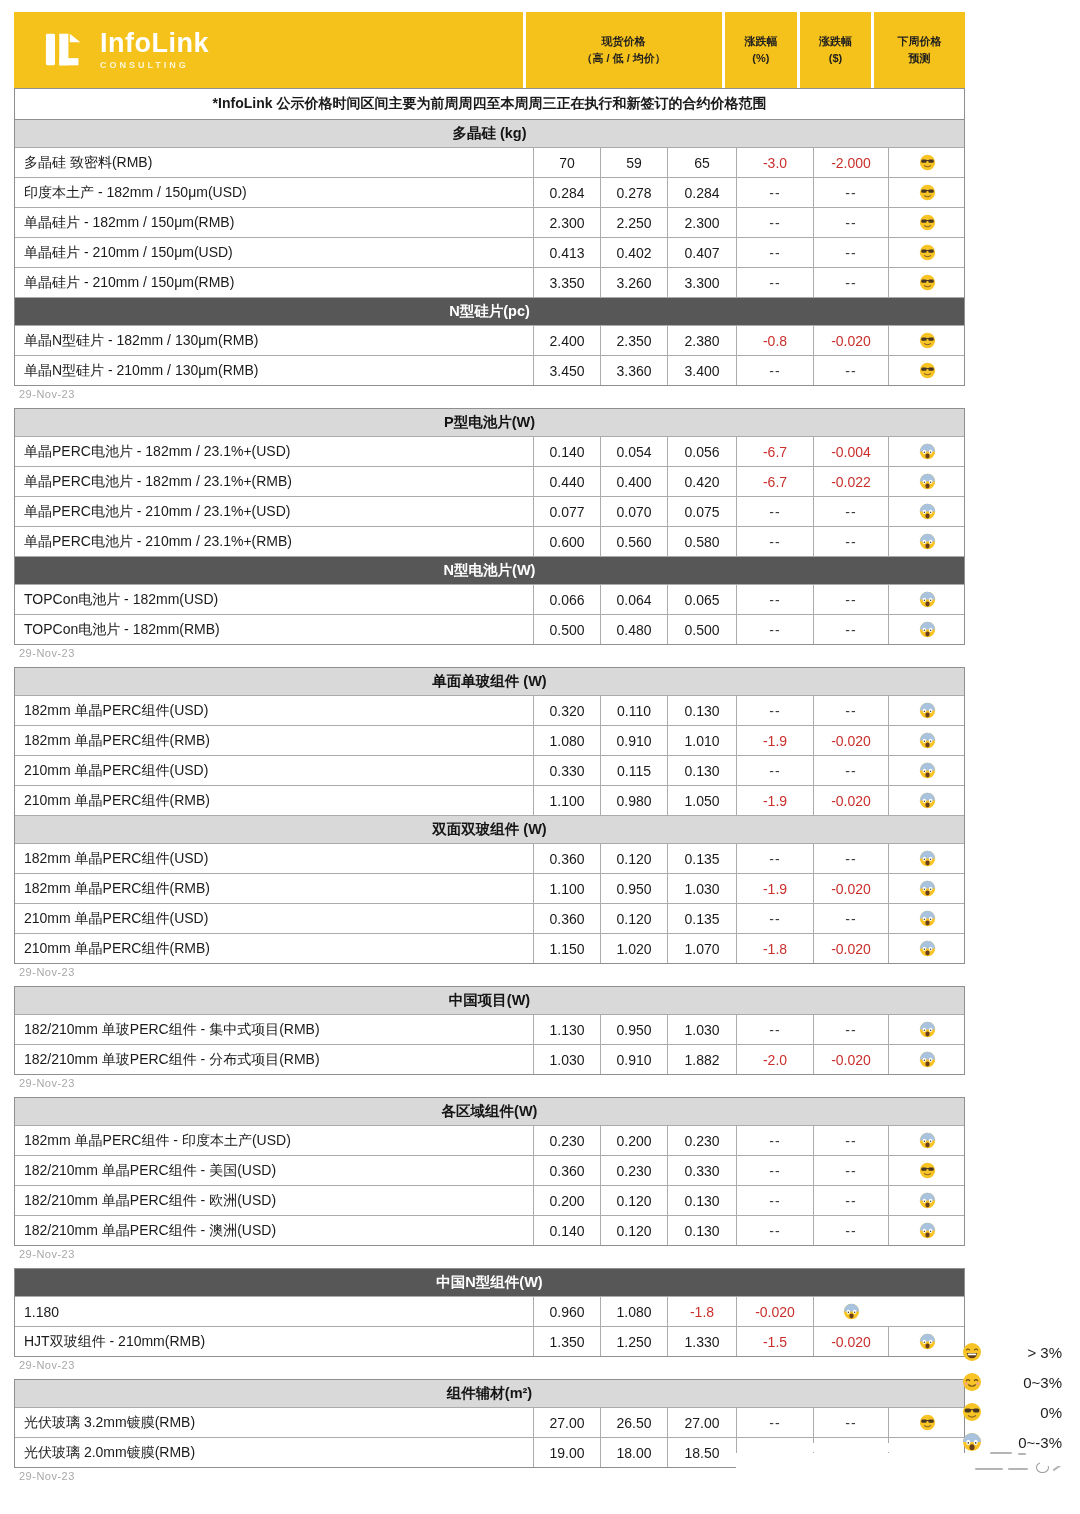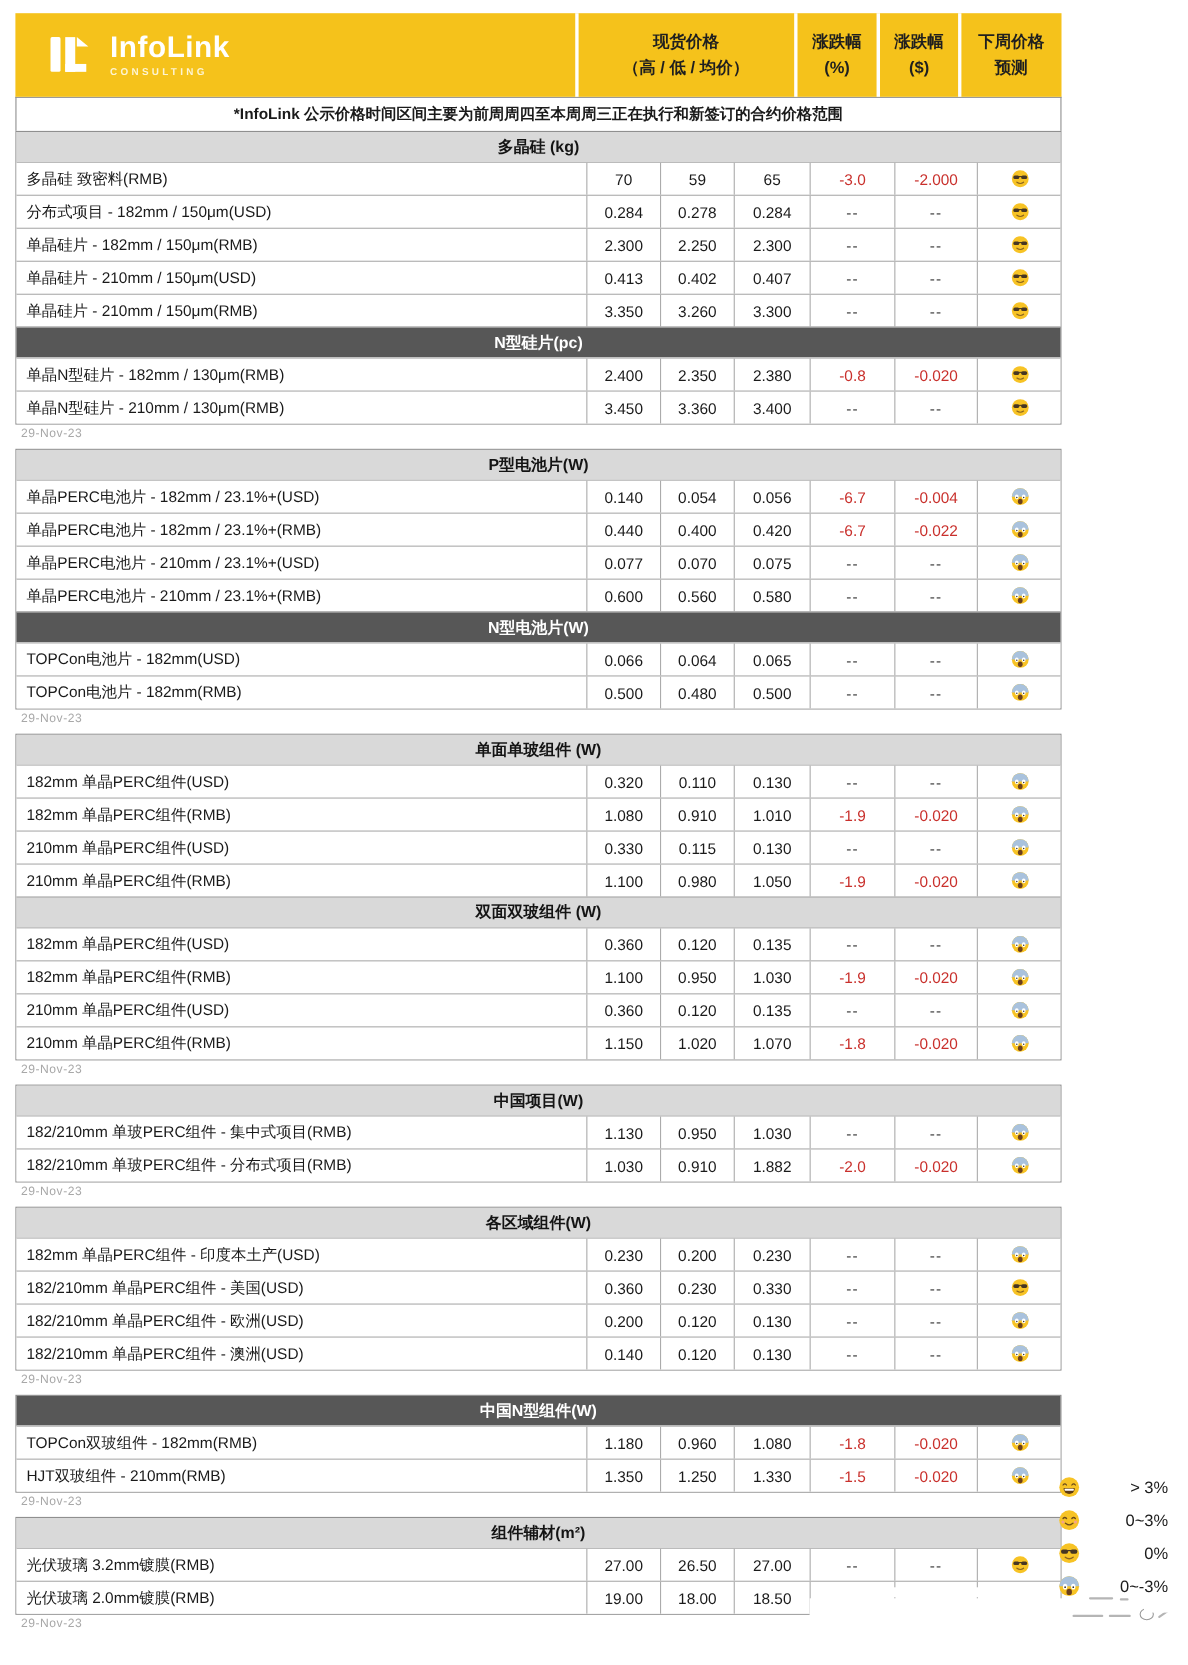--- a/index.html
+++ b/index.html
@@ -8,21 +8,21 @@
   #sheet{position:absolute;left:14px;top:12px;width:951px;}
 
   
   .top-header{display:flex;height:76px;}
   .top-header > div{background:#F5C21B;}
   .logo-cell{width:518px;display:flex;align-items:center;padding-left:30px;box-sizing:border-box;}
   .brand-text{margin-left:12px;line-height:1;}
   .brand-name{color:#ffffff;font-size:27px;font-weight:bold;letter-spacing:.5px;}
   .brand-tagline{color:#fdf4d2;font-size:9px;letter-spacing:3px;margin-top:4px;font-weight:bold;}
   .hcol{display:flex;flex-direction:column;align-items:center;justify-content:center;
-        font-weight:bold;font-size:15px;color:#1f1f1f;line-height:1.55;border-left:3px solid #fff;box-sizing:border-box;}
+        font-weight:bold;font-size:11px;color:#1f1f1f;line-height:1.55;border-left:3px solid #fff;box-sizing:border-box;}
   .hcol.spot{width:203px;}
   .hcol.pct{width:77px;}
   .hcol.usd{width:75px;}
   .hcol.fc{width:96px;}
 
   
   .note{border:1px solid #8f8f8f;border-bottom:none;height:30px;display:flex;align-items:center;justify-content:center;
         font-weight:bold;font-size:14px;background:#fff;}
 
   
@@ -109,21 +109,21 @@
     <circle cx="10" cy="10" r="9" fill="#F7C325"></circle>
     <rect x="2.6" y="6.6" width="6.4" height="3.8" rx="1.7" fill="#463623"></rect>
     <rect x="11" y="6.6" width="6.4" height="3.8" rx="1.7" fill="#463623"></rect>
     <rect x="8.2" y="7.1" width="3.6" height="1.1" fill="#463623"></rect>
     <path d="M6.4 13.7q3.6 2.7 7.2 0" stroke="#8a6420" stroke-width="1.2" fill="none" stroke-linecap="round"></path>
                 </svg>
               </span>
             </div>
           </div>
           <div class="row">
-            <div>分布式项目 - 182mm / 150μm(USD)</div>
+            <div>印度本土产 - 182mm / 150μm(USD)</div>
             <div>0.284</div>
             <div>0.278</div>
             <div>0.284</div>
             <div class="dash">--</div>
             <div class="dash">--</div>
             <div>
               <span>
                 <svg viewBox="0 0 20 20" width="17" height="17">
     <circle cx="10" cy="10" r="9" fill="#F7C325"></circle>
     <rect x="2.6" y="6.6" width="6.4" height="3.8" rx="1.7" fill="#463623"></rect>
@@ -664,21 +664,20 @@
     <ellipse cx="10" cy="15.2" rx="2.5" ry="2.9" fill="#6b3f1d"></ellipse>
                 </svg>
               </span>
             </div>
           </div>
         </div>
         <div class="block-date">29-Nov-23</div>
         <div class="block">
           <div class="sec-header dark">中国N型组件(W)</div>
           <div class="row">
-            <div>TOPCon双玻组件 - 182mm(RMB)</div>
             <div>1.180</div>
             <div>0.960</div>
             <div>1.080</div>
             <div class="neg">-1.8</div>
             <div class="neg">-0.020</div>
             <div>
               <span>
                 <svg viewBox="0 0 20 20" width="17" height="17">
     <circle cx="10" cy="10" r="9" fill="#F7C325"></circle>
     <path d="M1 10a9 9 0 0 1 18 0z" fill="#A9C2DD"></path>

